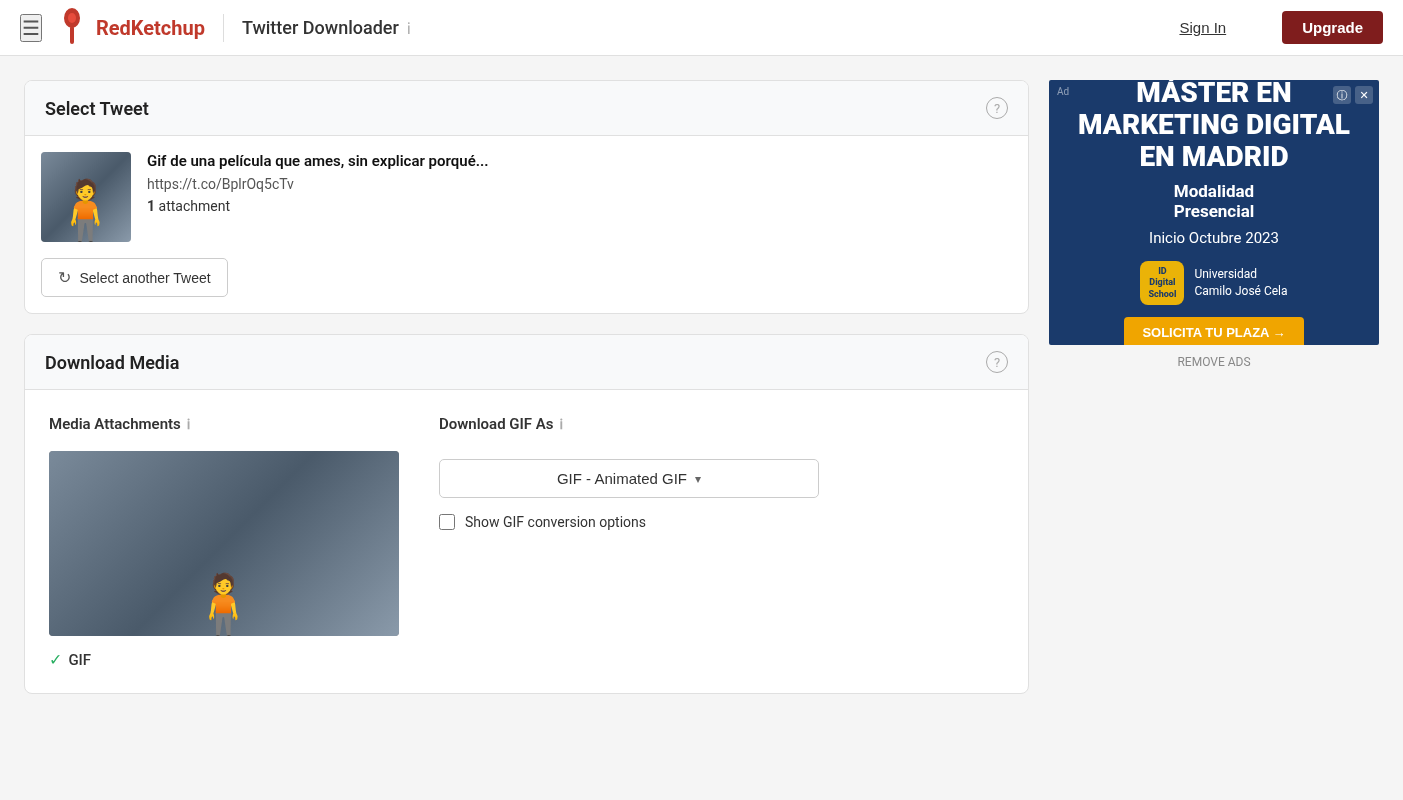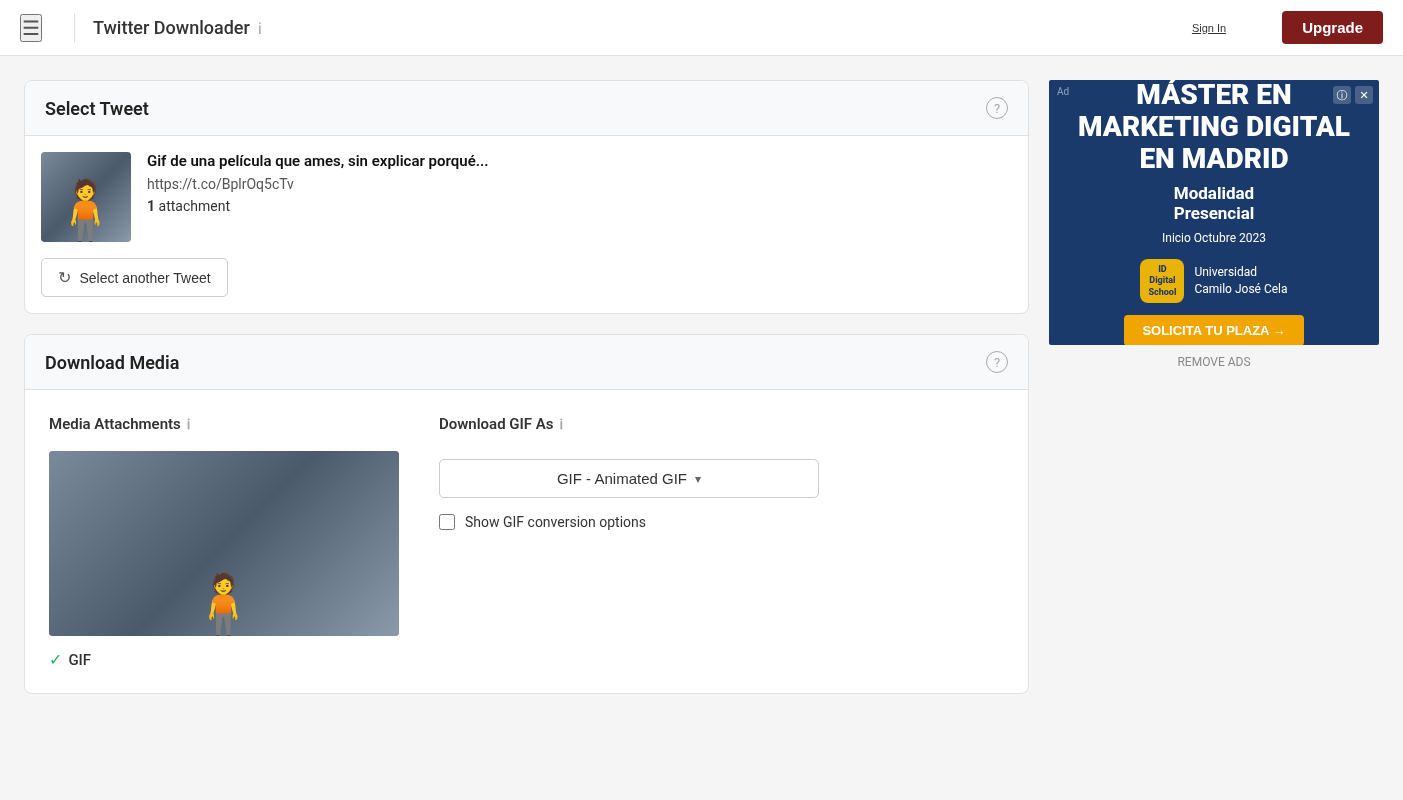--- a/index.html
+++ b/index.html
@@ -51,21 +51,21 @@
       font-weight: 500;
     }
     .navbar-info-icon {
       margin-left: 8px;
       color: #aaa;
       font-size: 16px;
       cursor: pointer;
     }
     .navbar-spacer { flex: 1; }
     .navbar-signin {
-      font-size: 11px;
+      font-size: 15px;
       color: #333;
       margin-right: 20px;
       cursor: pointer;
       background: none;
       border: none;
       text-decoration: underline;
     }
     .navbar-upgrade {
       background: #7f1d1d;
       color: #fff;
@@ -370,20 +370,28 @@
       transform: translateX(-50%);
       font-size: 60px;
       line-height: 1;
     }
   </style>
 </head>
 <body>
 
 <nav class="navbar">
   <button class="navbar-hamburger">☰</button>
+  <a class="navbar-logo">
+    <svg class="logo-icon" viewBox="0 0 32 40" fill="none" xmlns="http://www.w3.org/2000/svg">
+      <ellipse cx="16" cy="10" rx="8" ry="10" fill="#c0392b"></ellipse>
+      <rect x="14" y="18" width="4" height="18" rx="2" fill="#c0392b"></rect>
+      <ellipse cx="16" cy="10" rx="4" ry="5" fill="#e74c3c"></ellipse>
+    </svg>
+    <span class="logo-text">RedKetchup</span>
+  </a>
   <div class="navbar-divider"></div>
   <span class="navbar-title">Twitter Downloader</span>
   <span class="navbar-info-icon">ℹ</span>
   <div class="navbar-spacer"></div>
   <button class="navbar-signin">Sign In</button>
   <button class="navbar-upgrade">Upgrade</button>
 </nav>
 
 <div class="main-layout">
   <div class="left-column">
@@ -470,21 +478,21 @@
       </div>
       <div style="font-size:28px; font-weight:900; line-height:1.15; text-align:center; margin-bottom:8px;">
         <div>MÁSTER EN</div>
         <div>MARKETING DIGITAL</div>
         <div>EN MADRID</div>
       </div>
       <div style="font-size:17px; font-weight:700; margin-bottom:8px; text-align:center;">
         <div>Modalidad</div>
         <div>Presencial</div>
       </div>
-      <div style="font-size:12px; margin-bottom:14px;">Inicio Octubre 2023</div>
+      <div style="font-size:15px; margin-bottom:14px;">Inicio Octubre 2023</div>
       <div class="ad-logo-row">
         <div class="ad-logo-box">
           <div style="font-size:9px; font-weight:800; line-height:1.3; text-align:center;">ID<br>Digital<br>School</div>
         </div>
         <div class="ad-university">
           <div style="font-size:12px;">Universidad</div>
           <div style="font-size:12px;">Camilo José Cela</div>
         </div>
       </div>
       <button class="ad-cta">SOLICITA TU PLAZA →</button>

